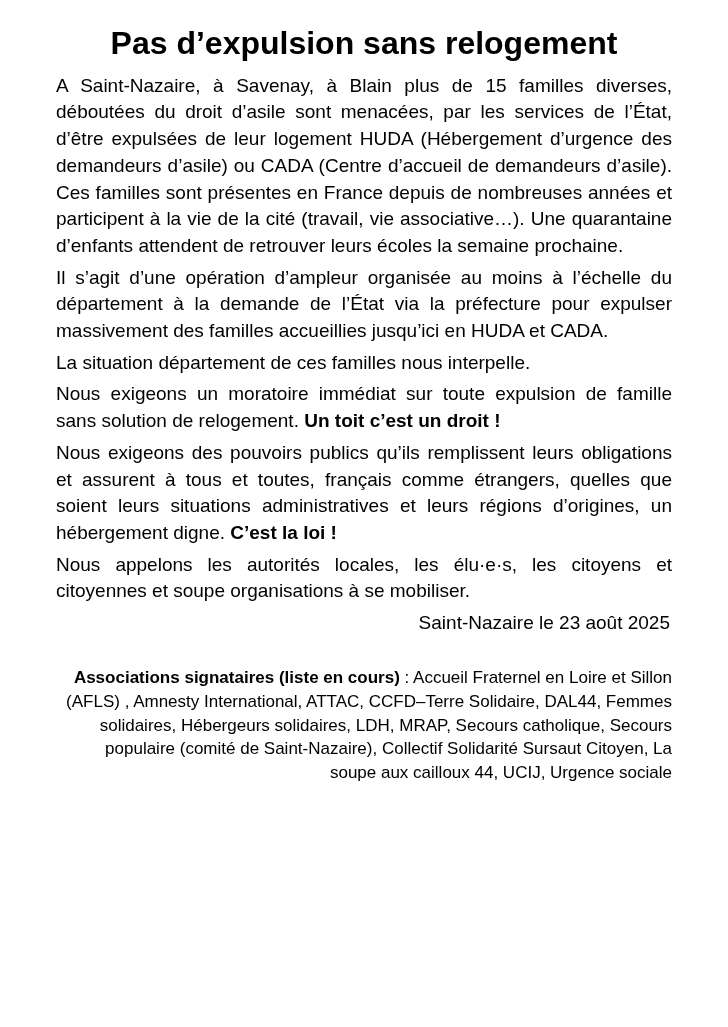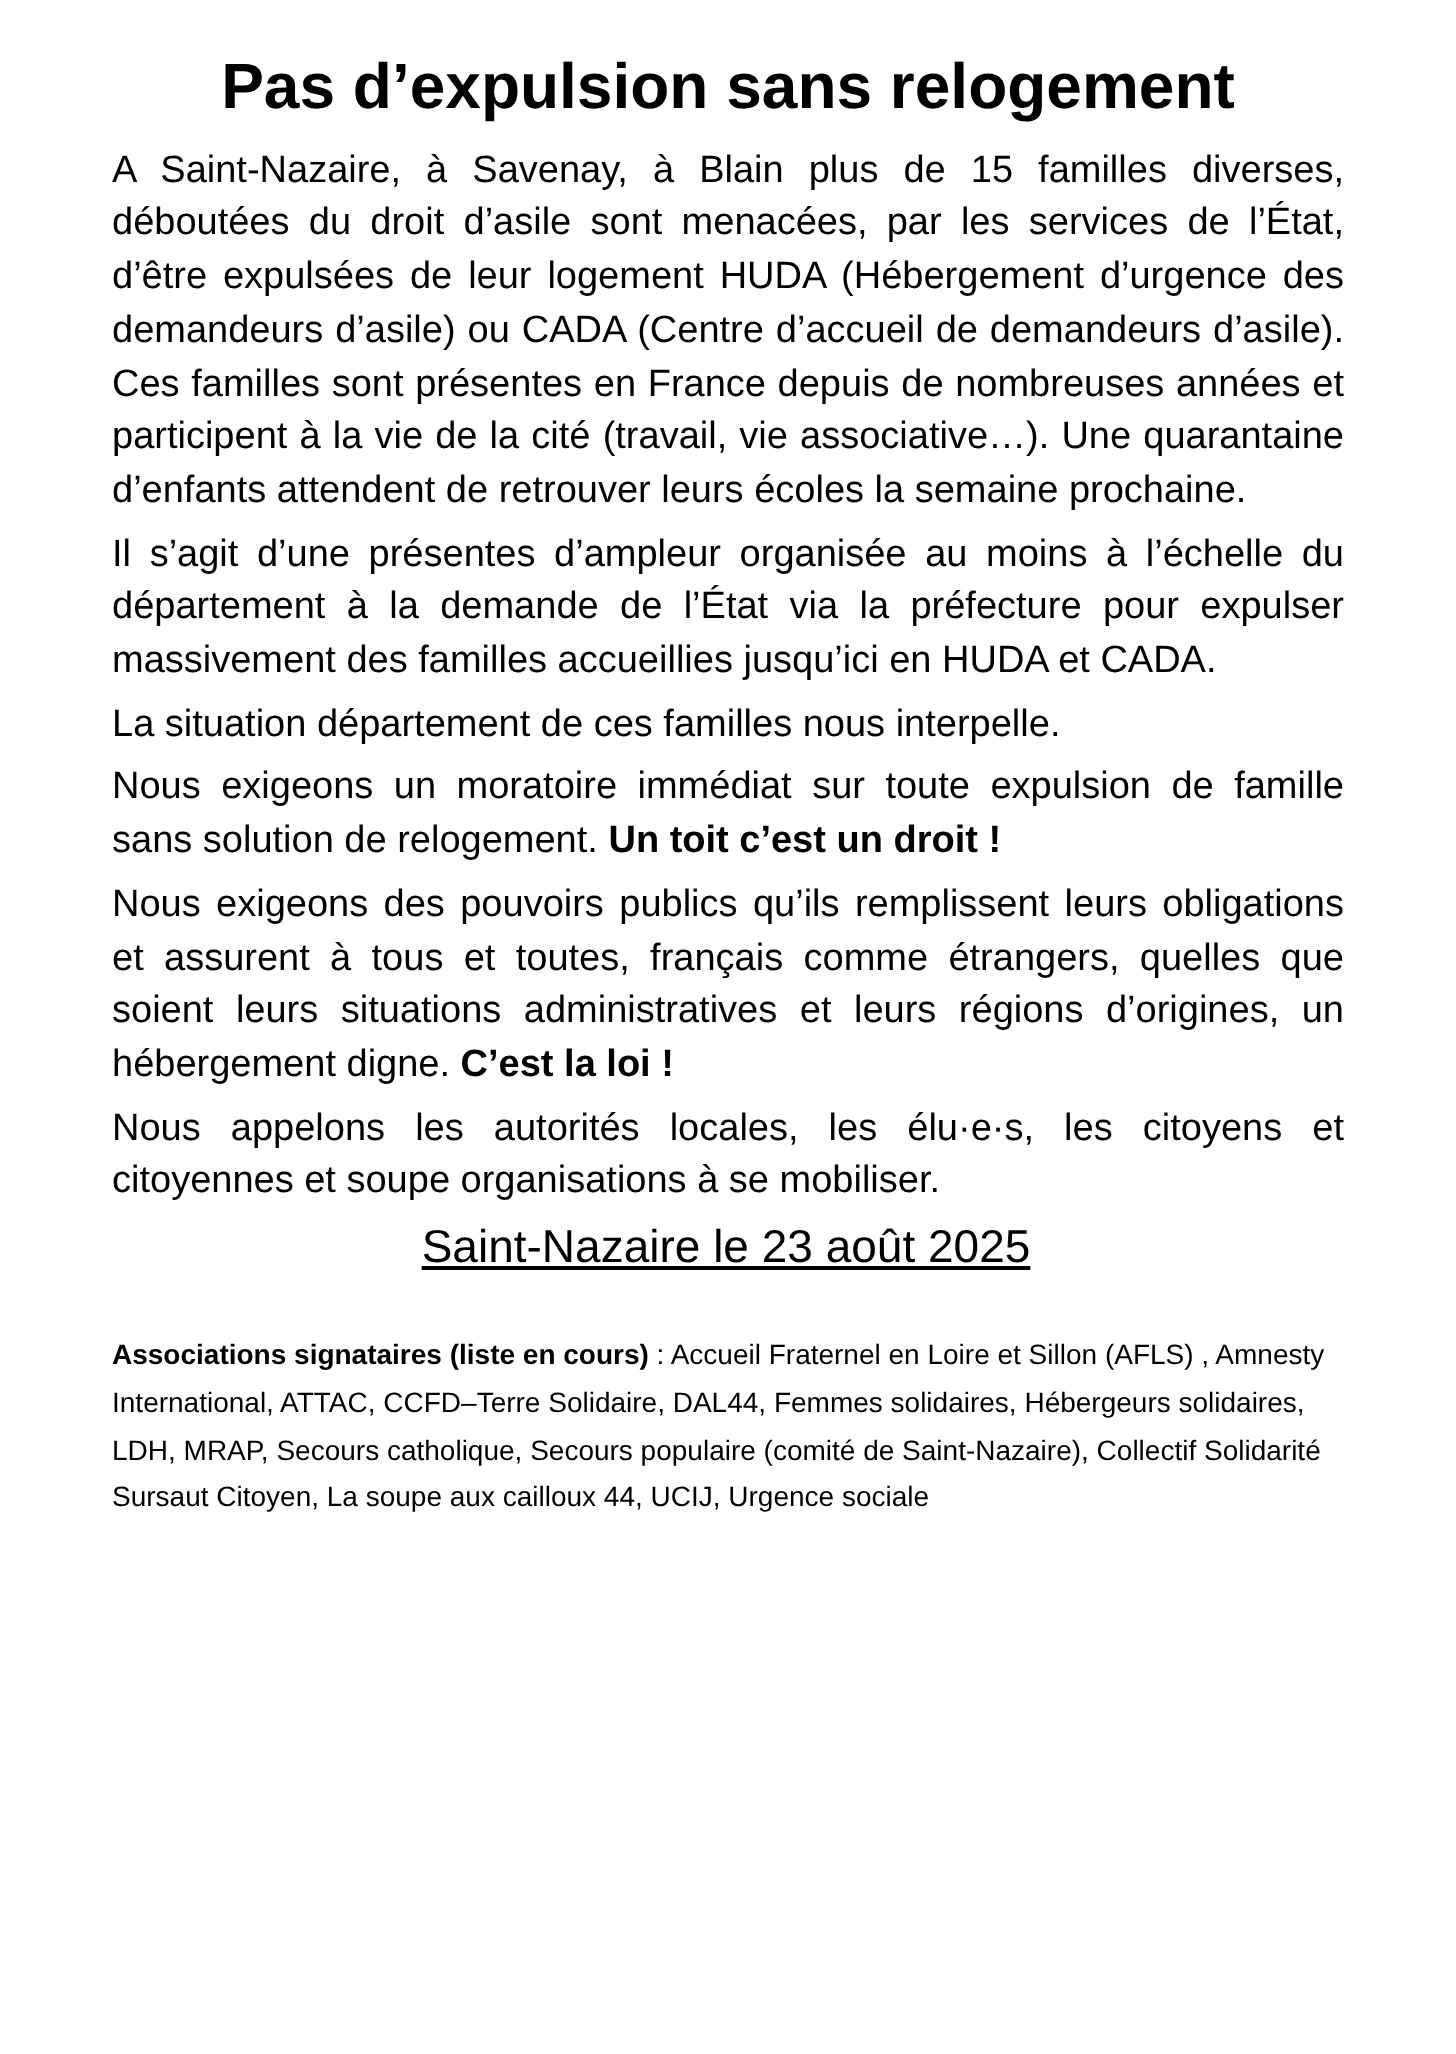--- a/index.html
+++ b/index.html
@@ -31,44 +31,43 @@
   }
   p.body strong { font-weight: bold; }
   .event {
     font-size: 28px;
     font-weight: bold;
     text-align: center;
     line-height: 34px;
     margin: 10px 0 10px 0;
   }
   .dateline {
-    font-size: 23px;
-    text-align: center;
+    font-size: 19px;
+    text-align: right;
     line-height: 26px;
     margin: 2px 2px 0 0;
-    text-decoration: underline;
   }
   .signatories {
-    font-size: 14px;
+    font-size: 17px;
     line-height: 23.7px;
-    text-align: left;
+    text-align: right;
     margin: 30px 0 0 0;
   }
   .signatories strong { font-weight: bold; }
 </style>
 </head>
 <body>
 
 <div class="page">
 
   <h1 class="title">Pas d’expulsion sans relogement</h1>
 
   <p class="body">A Saint-Nazaire, à Savenay, à Blain plus de 15 familles diverses, déboutées du droit d’asile sont menacées, par les services de l’État, d’être expulsées de leur logement HUDA (Hébergement d’urgence des demandeurs d’asile) ou CADA (Centre d’accueil de demandeurs d’asile). Ces familles sont présentes en France depuis de nombreuses années et participent à la vie de la cité (travail, vie associative…). Une quarantaine d’enfants attendent de retrouver leurs écoles la semaine prochaine.</p>
 
-  <p class="body">Il s’agit d’une présentes d’ampleur organisée au moins à l’échelle du département à la demande de l’État via la préfecture pour expulser massivement des familles accueillies jusqu’ici en HUDA et CADA.</p>
+  <p class="body">Il s’agit d’une opération d’ampleur organisée au moins à l’échelle du département à la demande de l’État via la préfecture pour expulser massivement des familles accueillies jusqu’ici en HUDA et CADA.</p>
 
 
   <p class="body">La situation département de ces familles nous interpelle.</p>
 
   <p class="body"><span>Nous exigeons un moratoire immédiat sur toute expulsion de famille sans solution de relogement. </span><strong>Un toit c’est un droit !</strong></p>
 
   <p class="body"><span>Nous exigeons des pouvoirs publics qu’ils remplissent leurs obligations et assurent à tous et toutes, français comme étrangers, quelles que soient leurs situations administratives et leurs régions d’origines, un hébergement digne. </span><strong>C’est la loi !</strong></p>
 
   <p class="body">Nous appelons les autorités locales, les élu·e·s, les citoyens et citoyennes et soupe organisations à se mobiliser.</p>
 

